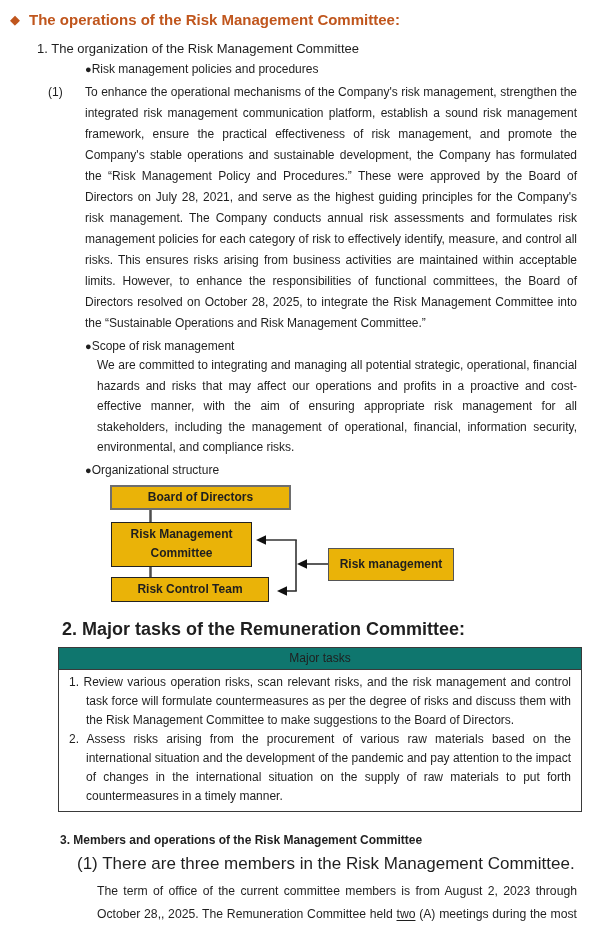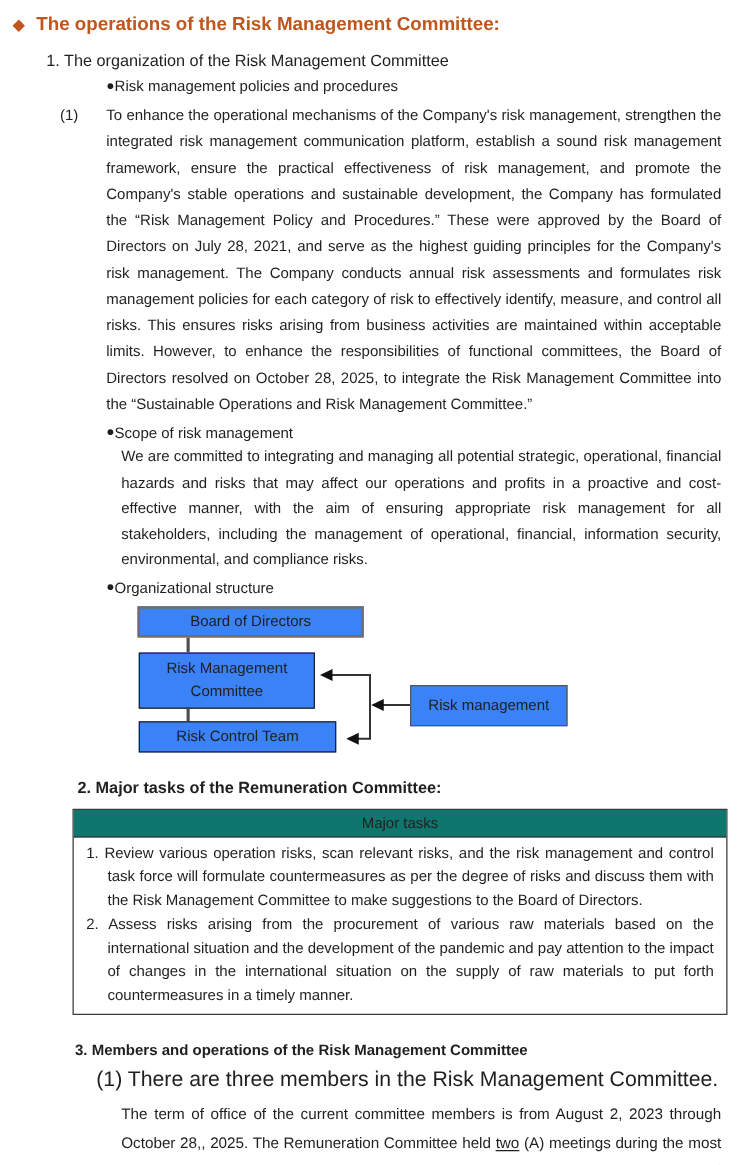--- a/index.html
+++ b/index.html
@@ -29,31 +29,31 @@
     text-align:justify;line-height:21px;
   }
   .num-para .num{position:absolute;left:-37px;top:0;}
   .scope-para{
     margin-top:0;margin-left:97px;width:480px;
     text-align:justify;line-height:20.5px;
   }
   
   .diagram{position:relative;width:600px;height:122px;margin-top:6px;}
   .dg-box{
-    position:absolute;box-sizing:border-box;background:#3b82f6;
+    position:absolute;box-sizing:border-box;background:#eab308;
     display:flex;align-items:center;justify-content:center;
-    text-align:center;font-size:12px;line-height:19px;
+    text-align:center;font-size:12px;line-height:19px;font-weight:bold;
   }
   .dg-board{left:110px;top:0;width:181px;height:25px;border:2px solid #6e6e6e;}
   .dg-rmc{left:111px;top:37px;width:141px;height:45px;border:1.5px solid #222;}
   .dg-rct{left:111px;top:92px;width:158px;height:25px;border:1.5px solid #222;}
   .dg-rm{left:328px;top:63px;width:126px;height:33px;border:1.5px solid #555;}
   .dg-svg{position:absolute;left:0;top:0;}
   
-  .s2-heading{margin-top:14px;margin-left:62px;font-size:13px;font-weight:bold;line-height:17px;}
+  .s2-heading{margin-top:14px;margin-left:62px;font-size:18px;font-weight:bold;line-height:17px;}
   .task-table{
     margin-top:9px;margin-left:58px;width:524px;
     box-sizing:border-box;border:1px solid #3a3a3a;
   }
   .task-header{
     background:#0f766e;
     border-bottom:1px solid #3a3a3a;
     text-align:center;font-size:12px;line-height:21px;height:21px;
   }
   .task-body{padding:3px 10px 5px 10px;}

